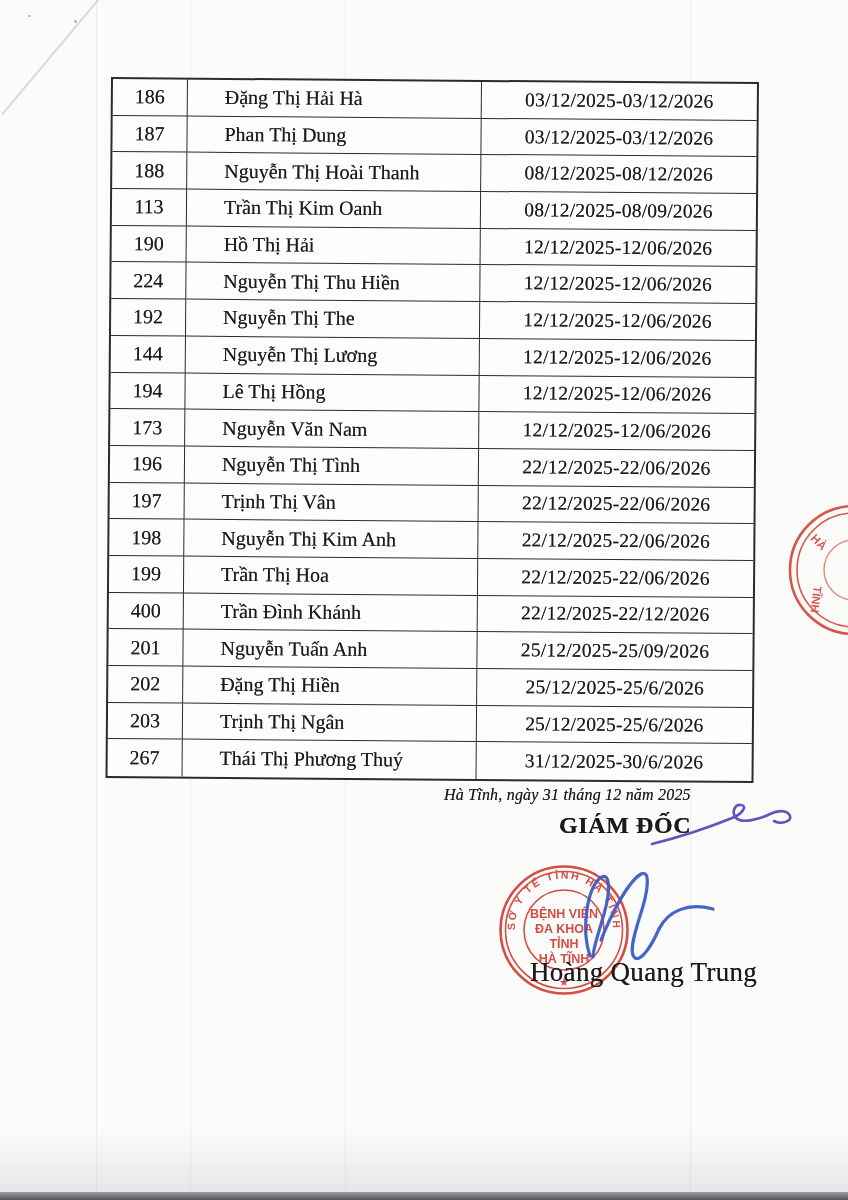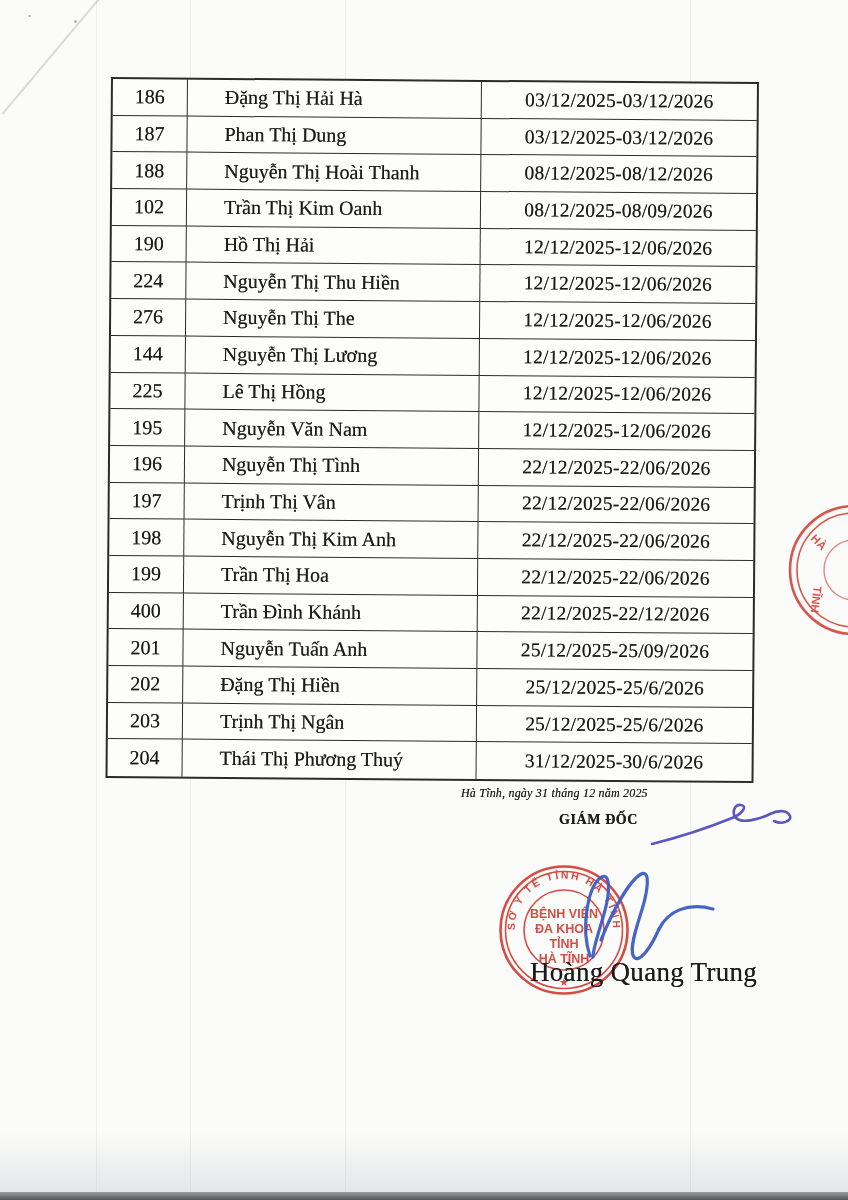--- a/index.html
+++ b/index.html
@@ -59,27 +59,27 @@
     overflow:hidden;
     text-shadow:0 0 .4px rgba(20,20,20,.7);
   }
   .cell:nth-child(3n){border-right:none;}
   .cell:nth-last-child(-n+3){border-bottom:none;}
   .c-no{justify-content:center;}
   .c-name{padding-left:37px;}
   .c-period{justify-content:center;font-size:19.5px;letter-spacing:.2px;}
   
   .dateline{
-    position:absolute;left:461px;top:786px;
-    font-style:italic;font-size:12px;letter-spacing:.2px;
+    position:absolute;left:444px;top:786px;
+    font-style:italic;font-size:16px;letter-spacing:.2px;
     text-shadow:0 0 .4px rgba(20,20,20,.7);
   }
   .director{
     position:absolute;left:559px;top:812px;
-    font-weight:bold;font-size:14px;letter-spacing:.6px;
+    font-weight:bold;font-size:24px;letter-spacing:.6px;
     text-shadow:0 0 .4px rgba(20,20,20,.8);
   }
   .signer{
     position:absolute;left:530px;top:957px;
     font-weight:normal;font-size:27px;letter-spacing:.3px;
     z-index:6;
     text-shadow:0 0 .4px rgba(20,20,20,.8);
   }
   
   .flourish-svg{position:absolute;left:648px;top:800px;z-index:5;}
@@ -107,39 +107,39 @@
   <div class="tbl" id="tbl">
       <div class="cell c-no">186</div>
       <div class="cell c-name">Đặng Thị Hải Hà</div>
       <div class="cell c-period">03/12/2025-03/12/2026</div>
       <div class="cell c-no">187</div>
       <div class="cell c-name">Phan Thị Dung</div>
       <div class="cell c-period">03/12/2025-03/12/2026</div>
       <div class="cell c-no">188</div>
       <div class="cell c-name">Nguyễn Thị Hoài Thanh</div>
       <div class="cell c-period">08/12/2025-08/12/2026</div>
-      <div class="cell c-no">102</div>
+      <div class="cell c-no">113</div>
       <div class="cell c-name">Trần Thị Kim Oanh</div>
       <div class="cell c-period">08/12/2025-08/09/2026</div>
       <div class="cell c-no">190</div>
       <div class="cell c-name">Hồ Thị Hải</div>
       <div class="cell c-period">12/12/2025-12/06/2026</div>
       <div class="cell c-no">224</div>
       <div class="cell c-name">Nguyễn Thị Thu Hiền</div>
       <div class="cell c-period">12/12/2025-12/06/2026</div>
-      <div class="cell c-no">276</div>
+      <div class="cell c-no">192</div>
       <div class="cell c-name">Nguyễn Thị The</div>
       <div class="cell c-period">12/12/2025-12/06/2026</div>
       <div class="cell c-no">144</div>
       <div class="cell c-name">Nguyễn Thị Lương</div>
       <div class="cell c-period">12/12/2025-12/06/2026</div>
-      <div class="cell c-no">225</div>
+      <div class="cell c-no">194</div>
       <div class="cell c-name">Lê Thị Hồng</div>
       <div class="cell c-period">12/12/2025-12/06/2026</div>
-      <div class="cell c-no">195</div>
+      <div class="cell c-no">173</div>
       <div class="cell c-name">Nguyễn Văn Nam</div>
       <div class="cell c-period">12/12/2025-12/06/2026</div>
       <div class="cell c-no">196</div>
       <div class="cell c-name">Nguyễn Thị Tình</div>
       <div class="cell c-period">22/12/2025-22/06/2026</div>
       <div class="cell c-no">197</div>
       <div class="cell c-name">Trịnh Thị Vân</div>
       <div class="cell c-period">22/12/2025-22/06/2026</div>
       <div class="cell c-no">198</div>
       <div class="cell c-name">Nguyễn Thị Kim Anh</div>
@@ -152,21 +152,21 @@
       <div class="cell c-period">22/12/2025-22/12/2026</div>
       <div class="cell c-no">201</div>
       <div class="cell c-name">Nguyễn Tuấn Anh</div>
       <div class="cell c-period">25/12/2025-25/09/2026</div>
       <div class="cell c-no">202</div>
       <div class="cell c-name">Đặng Thị Hiền</div>
       <div class="cell c-period">25/12/2025-25/6/2026</div>
       <div class="cell c-no">203</div>
       <div class="cell c-name">Trịnh Thị Ngân</div>
       <div class="cell c-period">25/12/2025-25/6/2026</div>
-      <div class="cell c-no">204</div>
+      <div class="cell c-no">267</div>
       <div class="cell c-name">Thái Thị Phương Thuý</div>
       <div class="cell c-period">31/12/2025-30/6/2026</div>
     </div>
 
   <div class="dateline">Hà Tĩnh, ngày 31 tháng 12 năm 2025</div>
   <div class="director">GIÁM ĐỐC</div>
   <div class="signer">Hoàng Quang Trung</div>
 
   <svg class="flourish-svg" width="148" height="52" viewBox="0 0 148 52">
     <g fill="none" stroke="var(--flourish-blue)" stroke-width="2.6" stroke-linecap="round" opacity="0.9">

